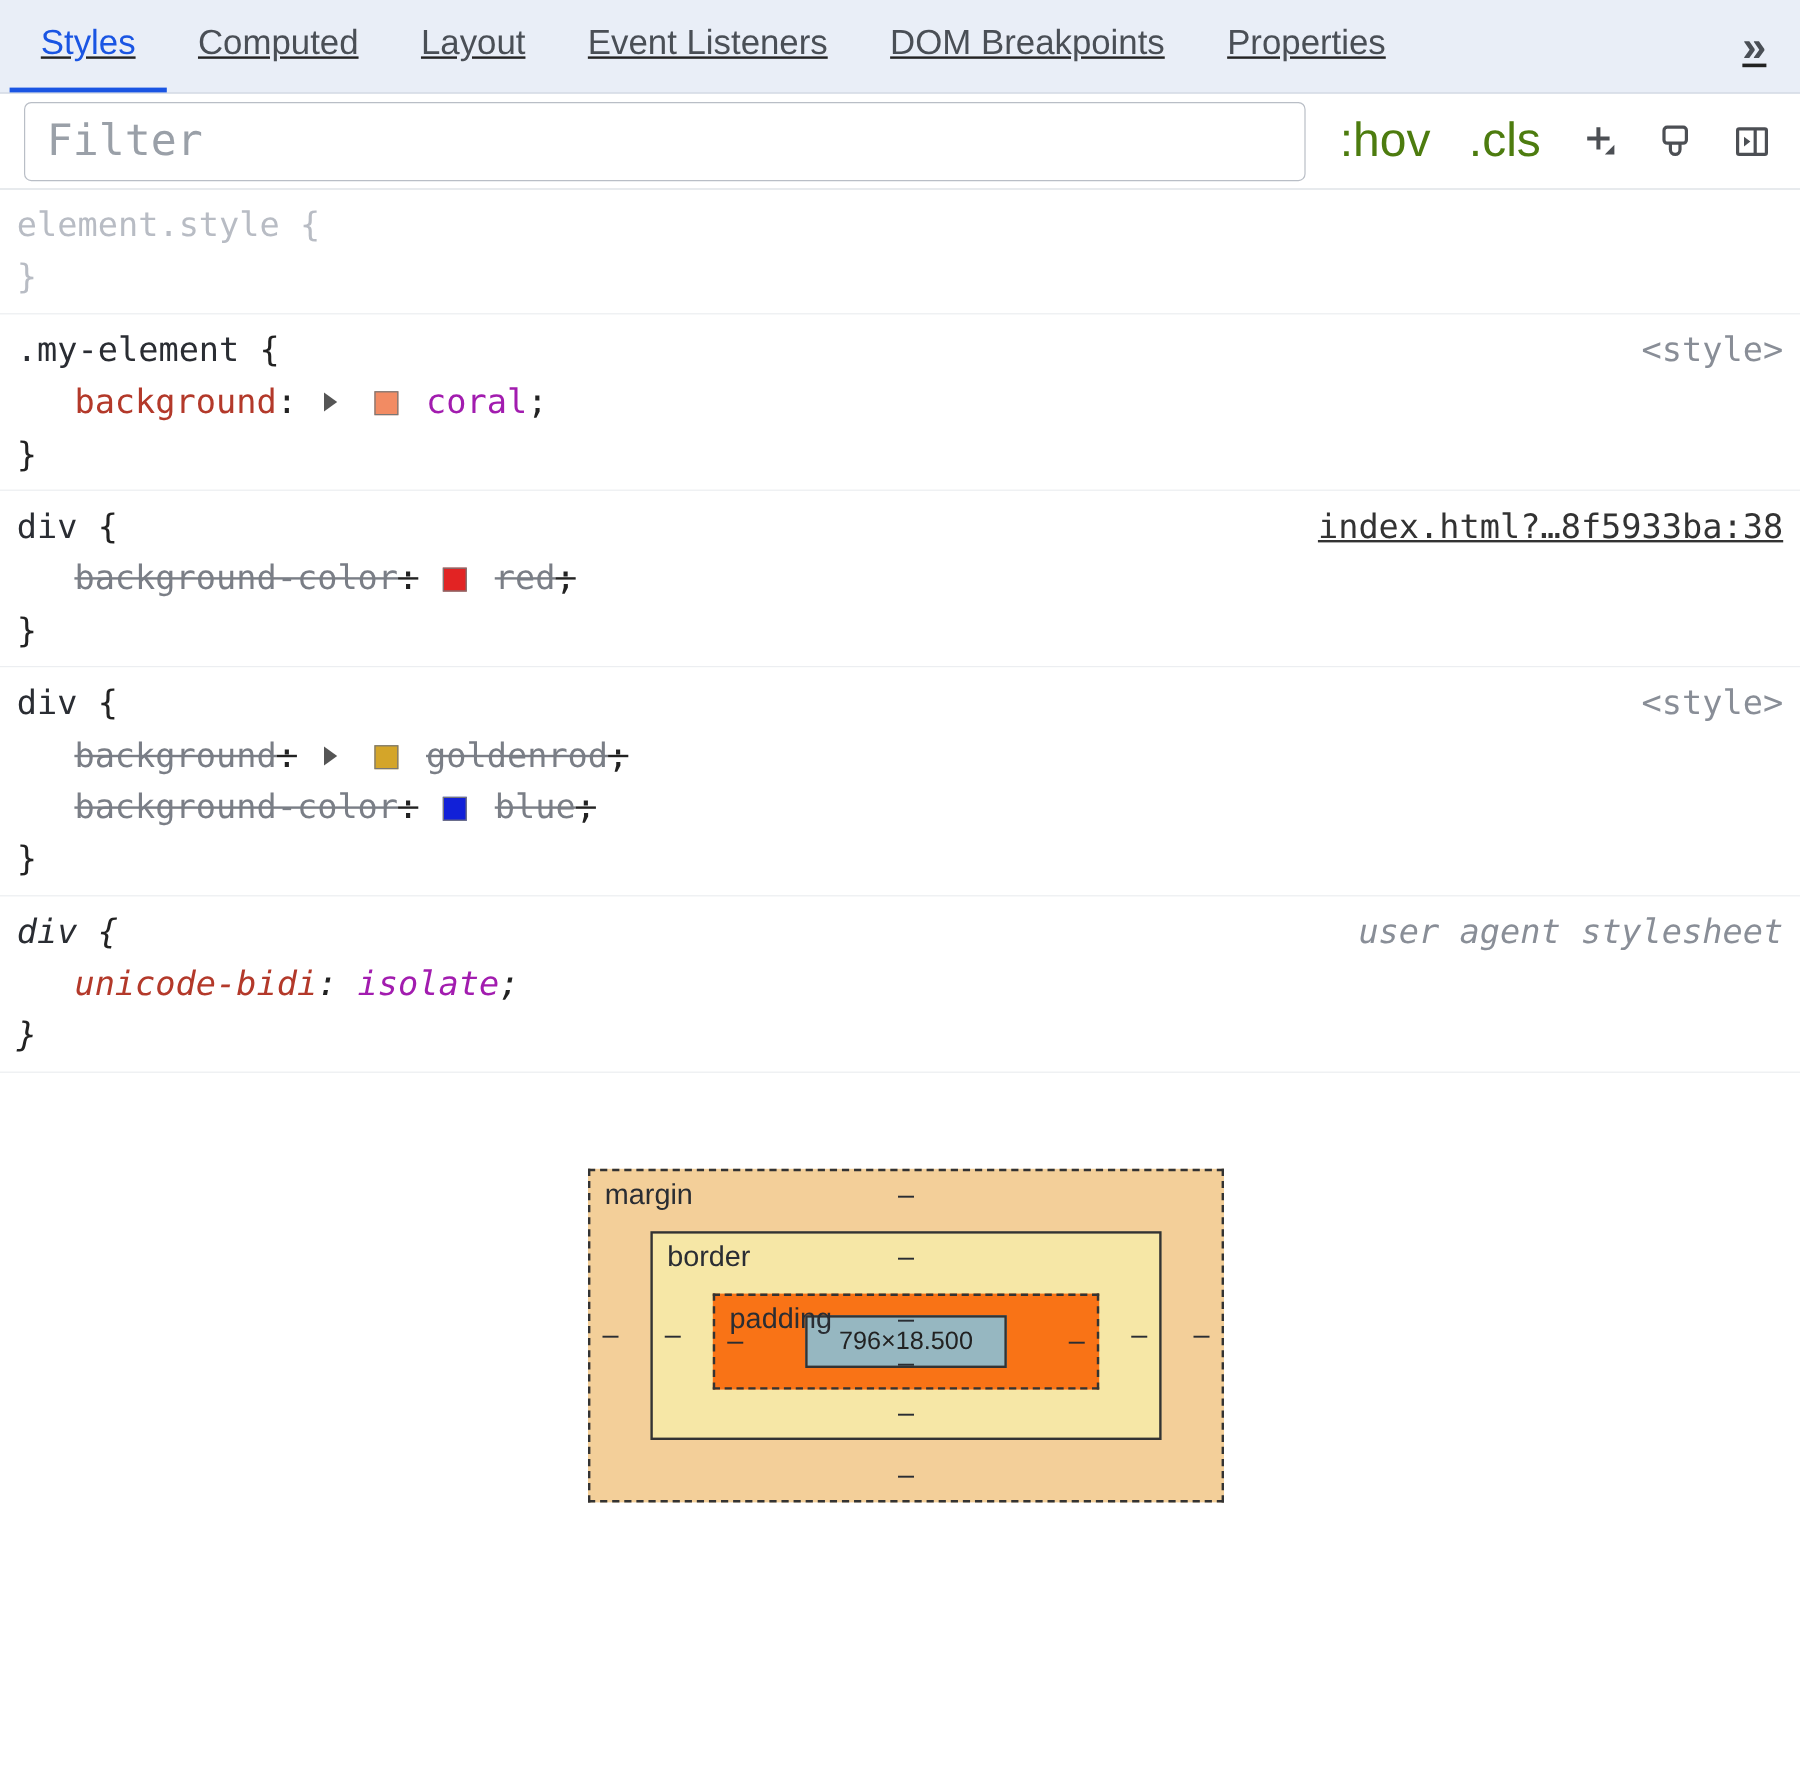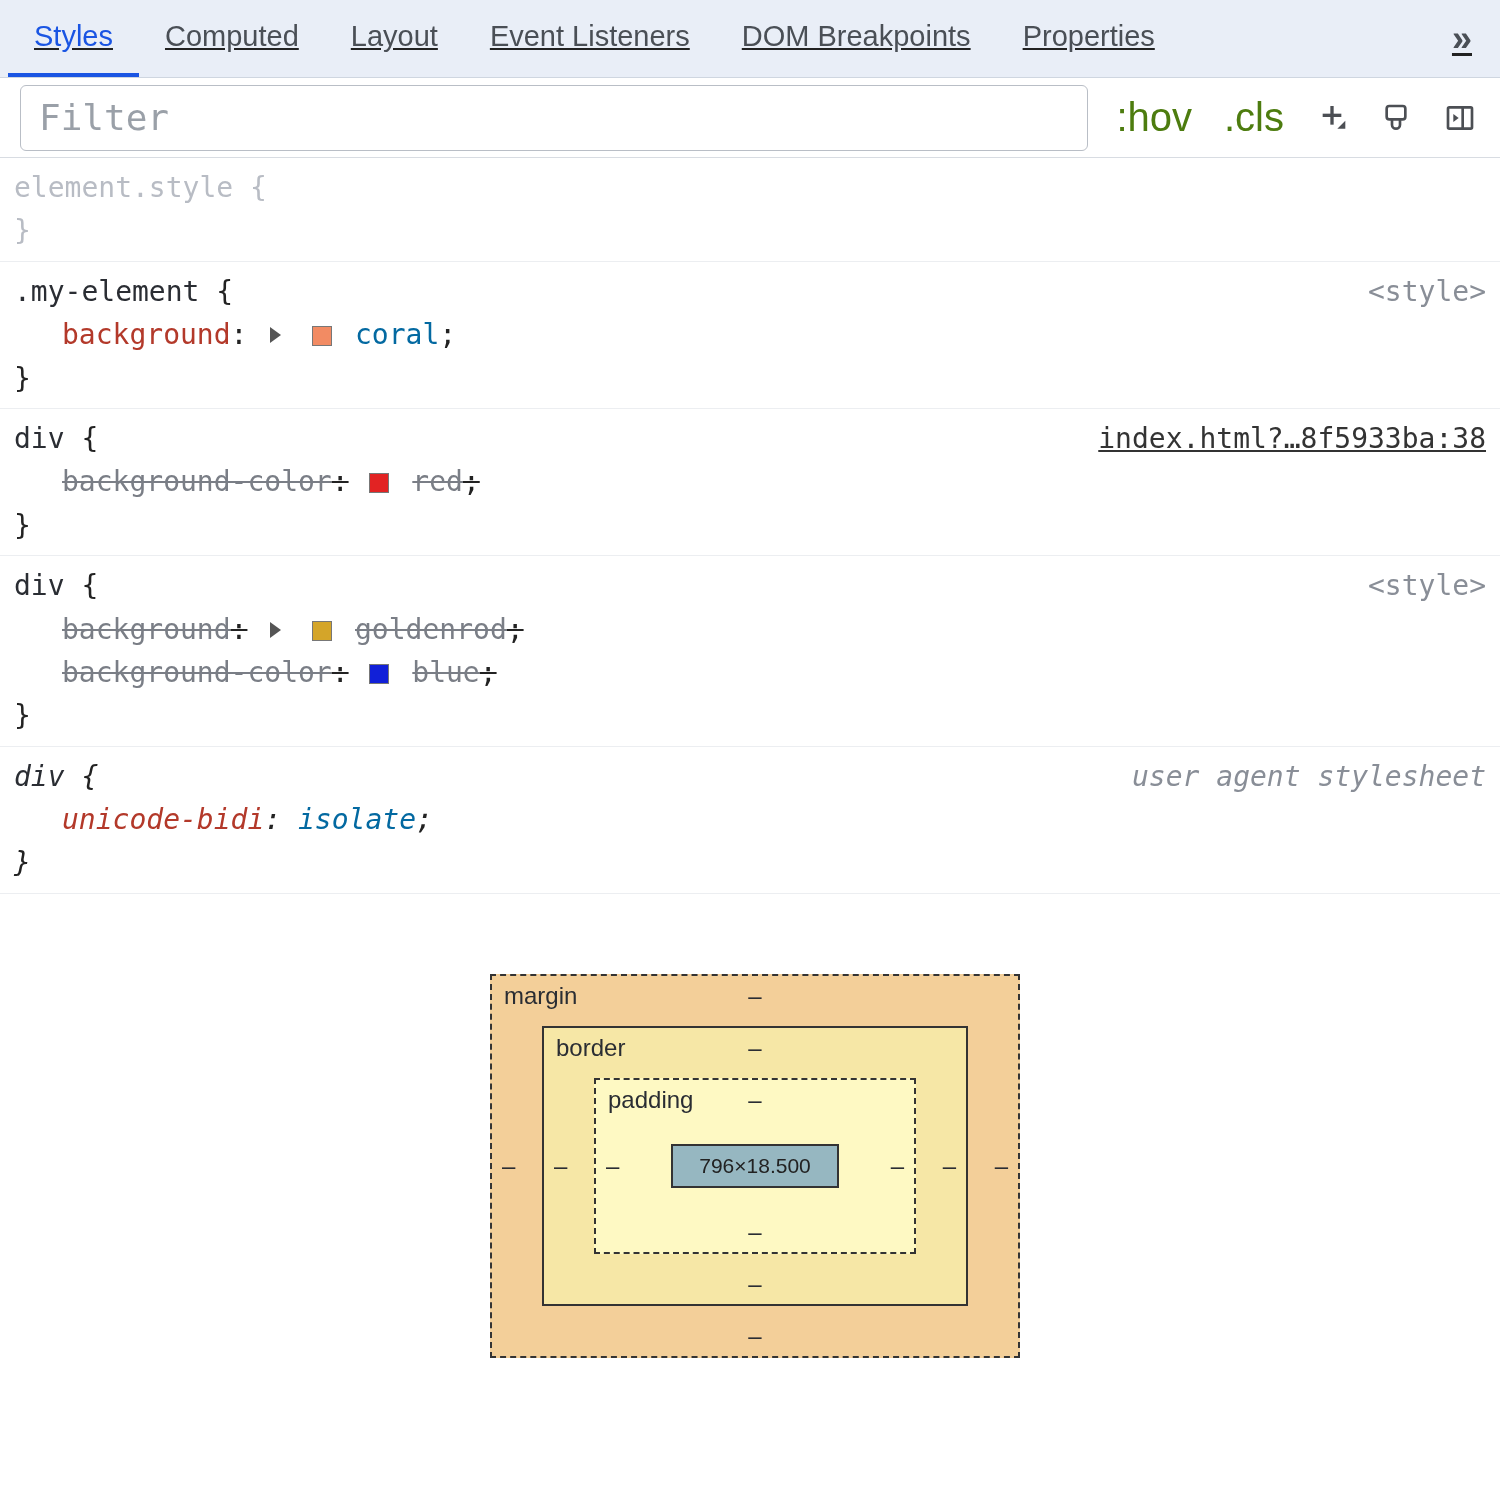--- a/index.html
+++ b/index.html
@@ -99,21 +99,21 @@
     color: #898e97;
     font-size: 28px;
   }
   .rule .source.link { color: #333; text-decoration: underline; cursor: pointer; }
   .rule.italic { font-style: italic; }
   .selector { color: #2a2d33; }
   .selector.dimmed { color: #b8bcc4; }
   .decl { display: block; padding-left: 48px; }
   .prop { color: #b3392a; }
   .prop-ua { color: #b3392a; }
-  .val { color: #0369a1; }
+  .val { color: #a21caf; }
   .strike { text-decoration: line-through; }
   .prop.strike, .val.strike { color: #7a7e86; }
   .swatch {
     display: inline-block;
     width: 20px; height: 20px;
     border: 1px solid #777;
     vertical-align: -2px;
     margin: 0 6px 0 4px;
   }
   .expand-tri {
@@ -126,36 +126,36 @@
     margin: 0 10px 0 6px;
   }
   
   .boxmodel-wrap {
     display: flex;
     justify-content: flex-start;
     padding: 80px 0 200px 490px;
   }
   .bm-margin {
     position: relative;
-    width: 530px; height: 384px;
+    width: 530px; height: 278px;
     background: #f3cf99;
     border: 2px dashed #333;
     padding: 50px;
   }
   .bm-border {
     position: relative;
     width: 100%; height: 100%;
     background: #f6e7a6;
     border: 2px solid #333;
     padding: 50px;
   }
   .bm-padding {
     position: relative;
     width: 100%; height: 100%;
-    background: #fef9c3;
+    background: #f97316;
     border: 2px dashed #333;
     padding: 38px 54px;
     display: flex; align-items: center; justify-content: center;
   }
   .bm-content {
     background: #96b7c1;
     border: 2px solid #333;
     padding: 8px 26px;
     font-size: 21px;
     white-space: nowrap;

